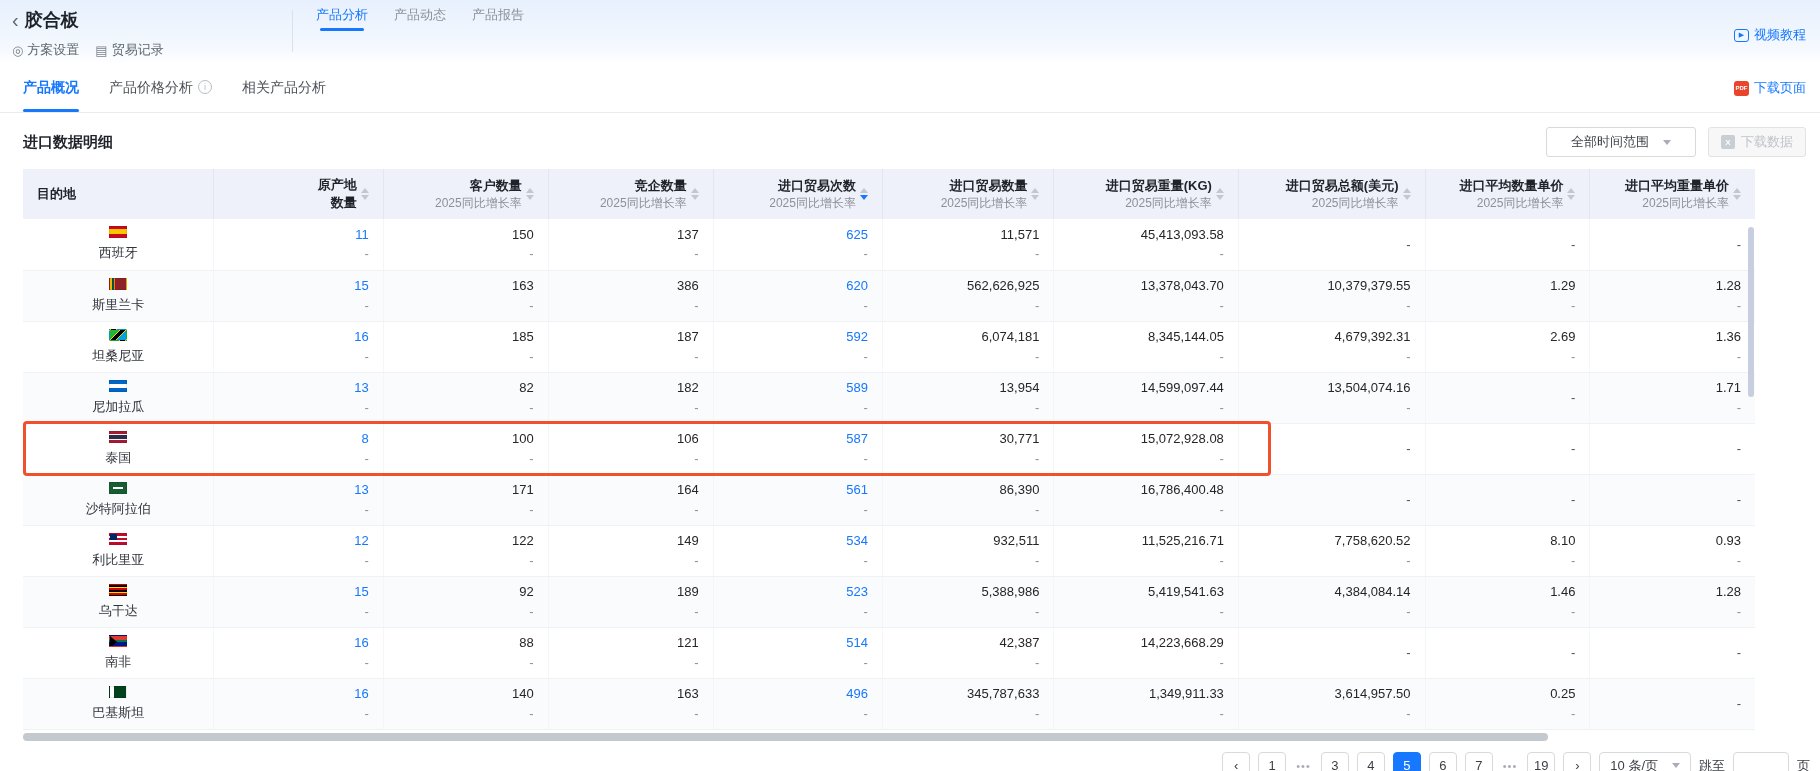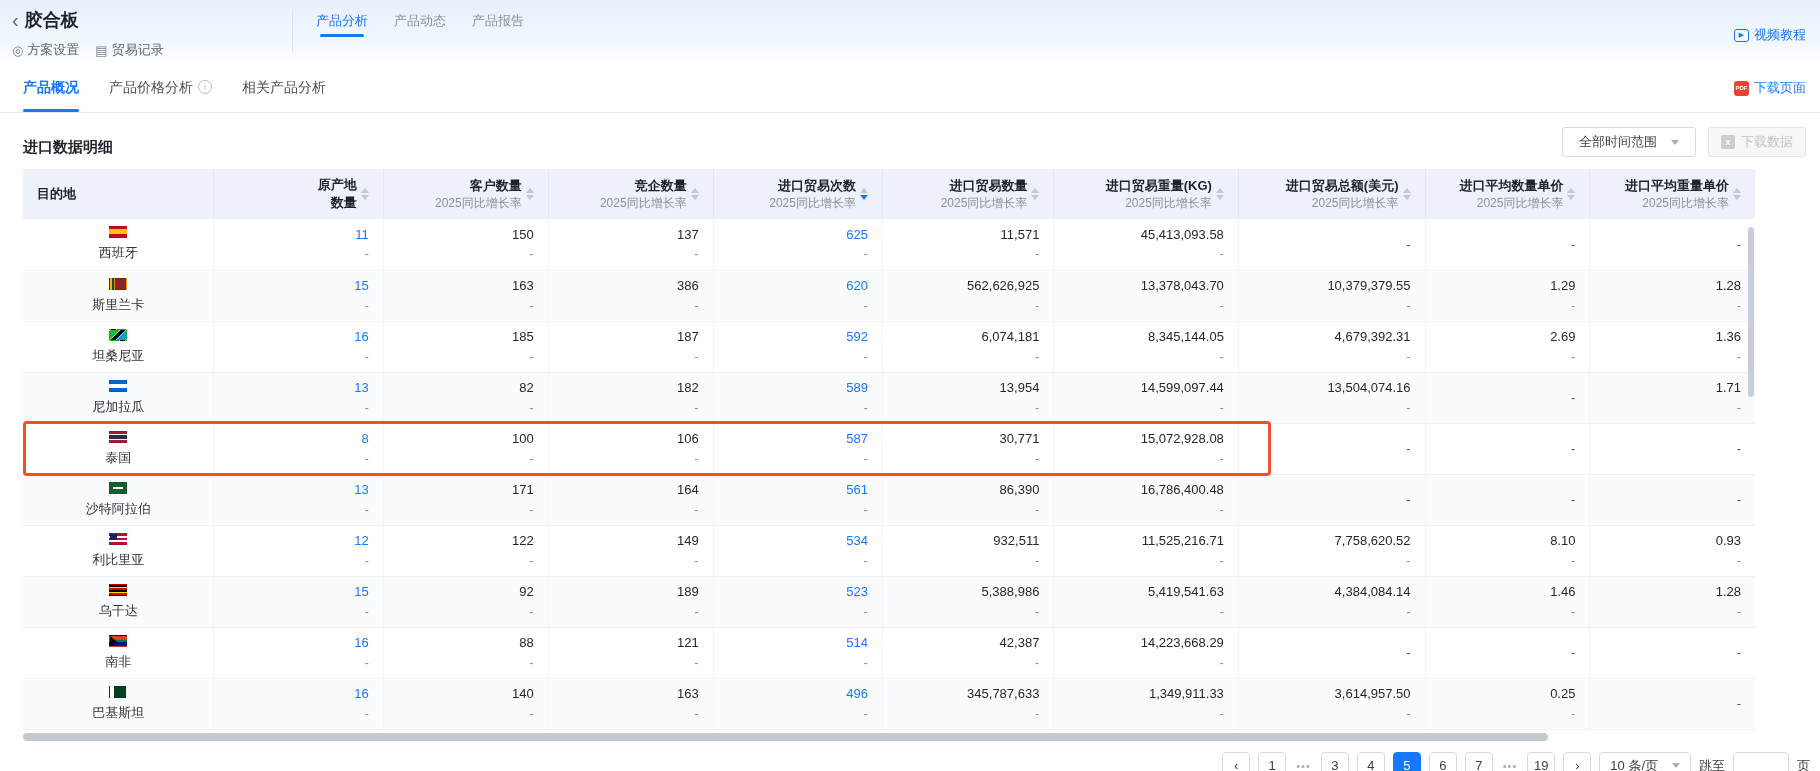--- a/index.html
+++ b/index.html
@@ -15,41 +15,41 @@
   .tb-actions { display:flex; gap:16px; margin-top:9px; }
   .tb-action { display:flex; align-items:center; gap:4px; font-size:13px; color:#5f6670; cursor:pointer; }
   .tb-action .ico { font-size:13px; color:#7a818c; }
   .tb-divider { position:absolute; left:292px; top:10px; height:42px; width:1px; background:#d9e1ee; }
 
   .tb-tabs { position:absolute; left:316px; top:0; right:120px; }
   .main-tabs { display:flex; gap:26px; height:33px; align-items:center; border-bottom:1px solid #e3e9f4; }
   .main-tab { font-size:14px; color:#30343b; cursor:pointer; position:relative; height:33px; line-height:30px; }
   .main-tab.active { font-weight:bold; color:#1f2329; }
   .main-tab.active::after { content:""; position:absolute; left:-2px; right:-2px; bottom:0; height:3px; background:#1677ff; border-radius:2px; }
-  .sub-tabs { display:flex; gap:26px; height:28px; align-items:center; margin-top:8px; }
+  .sub-tabs { display:flex; gap:26px; height:28px; align-items:center; margin-top:2px; }
   .sub-tab { font-size:13px; color:#8c9097; cursor:pointer; position:relative; height:27px; line-height:24px; }
   .sub-tab.active { color:#1677ff; }
   .sub-tab.active::after { content:""; position:absolute; left:4px; right:4px; bottom:-1px; height:3px; background:#1677ff; border-radius:2px; }
   .video-link { position:absolute; right:14px; top:26px; display:flex; align-items:center; gap:5px; color:#1677ff; font-size:13px; cursor:pointer; }
   .play-ico { width:15px; height:13px; border:1px solid #1677ff; border-radius:3px; display:inline-flex; align-items:center; justify-content:center; font-size:7px; color:#1677ff; }
 
   
   .card-tabs { position:relative; height:51px; border-bottom:1px solid #e8eaef; display:flex; align-items:center; padding:0 23px; gap:30px; }
   .card-tab { font-size:14px; color:#4b4f56; cursor:pointer; position:relative; height:50px; line-height:46px; display:flex; align-items:center; gap:5px; }
   .card-tab.active { color:#1677ff; font-weight:bold; }
   .card-tab.active::after { content:""; position:absolute; left:0; right:0; bottom:0; height:3px; background:#1677ff; border-radius:2px; }
   .info-ico { width:14px; height:14px; border:1px solid #b8bcc4; border-radius:50%; color:#b8bcc4; font-size:9px; display:inline-flex; align-items:center; justify-content:center; font-style:normal; }
   .dl-page { position:absolute; right:14px; top:17px; display:flex; align-items:center; gap:5px; color:#1677ff; font-size:13px; cursor:pointer; }
   .pdf-ico { width:15px; height:15px; background:#e8452c; border-radius:3px; color:#fff; font-size:6px; font-weight:bold; display:inline-flex; align-items:center; justify-content:center; }
 
   
-  .section-head { display:flex; align-items:flex-end; padding:14px 14px 12px 23px; }
+  .section-head { display:flex; align-items:center; padding:14px 14px 12px 23px; }
   .section-title { font-size:15px; font-weight:bold; color:#1f2329; }
   .head-right { margin-left:auto; display:flex; gap:12px; align-items:center; }
-  .range-select { display:flex; align-items:center; gap:14px; height:30px; padding:0 16px; border:1px solid #d9d9d9; border-radius:3px; font-size:13px; color:#3b3f45; background:#fff; cursor:pointer; }
+  .range-select { display:flex; align-items:center; gap:14px; height:30px; padding:0 24px; border:1px solid #d9d9d9; border-radius:3px; font-size:13px; color:#3b3f45; background:#fff; cursor:pointer; }
   .caret-dn { width:0; height:0; border-left:4px solid transparent; border-right:4px solid transparent; border-top:5px solid #a9adb5; }
   .btn-disabled { display:flex; align-items:center; gap:6px; height:30px; padding:0 12px; border:1px solid #e3e3e3; border-radius:3px; font-size:13px; color:#bfc3c9; background:#f7f7f8; cursor:not-allowed; }
   .xls-ico { width:14px; height:14px; background:#c9cdd4; border-radius:2px; color:#fff; font-size:8px; font-weight:bold; display:inline-flex; align-items:center; justify-content:center; }
 
   
   .table-wrap { position:relative; margin:0 0 0 23px; width:1732px; }
   table.data { border-collapse:collapse; table-layout:fixed; width:1732px; }
   table.data th { background:#eef1fa; height:50px; font-size:13px; color:#1f2329; padding:0 14px; border-right:1px solid #e2e6f3; vertical-align:middle; }
   table.data th:last-child { border-right:none; }
   .th-inner { display:flex; align-items:center; justify-content:flex-end; gap:4px; }

